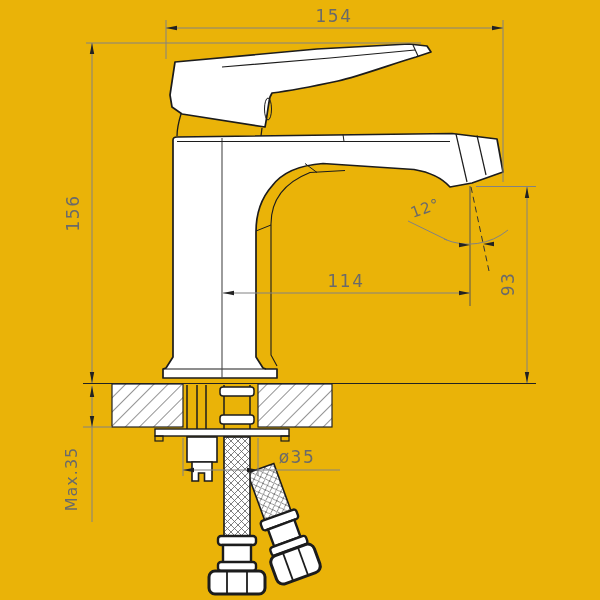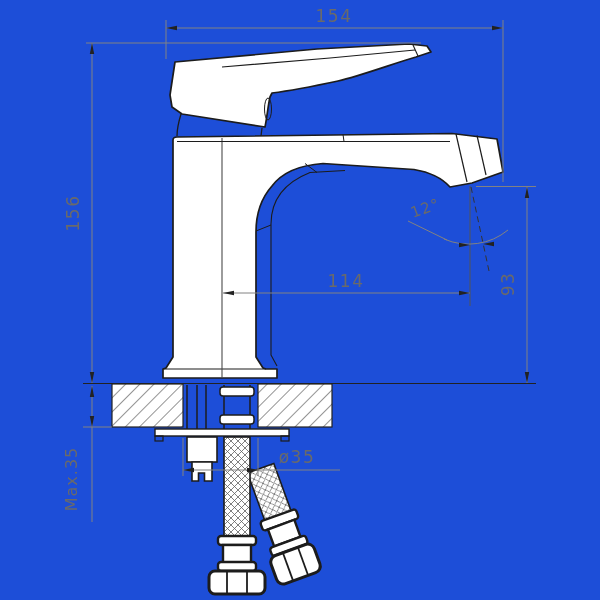--- a/index.html
+++ b/index.html
@@ -1,17 +1,17 @@
 <!DOCTYPE html>
 <html><head>
 <meta charset="utf-8">
 <title>Drawing</title>
 <style>
   html,body{margin:0;padding:0;background:#ffffff;}
-  .canvas{position:relative;width:600px;height:600px;background:#1d4ed8;overflow:hidden;
+  .canvas{position:relative;width:600px;height:600px;background:#eab308;overflow:hidden;
           font-family:"DejaVu Sans", sans-serif;}
   svg{display:block;}
   text{font-family:"DejaVu Sans", sans-serif;}
 </style>
 </head>
 <body>
 
 <div class="canvas">
 <svg width="600" height="600" viewBox="0 0 600 600">
   <defs>

